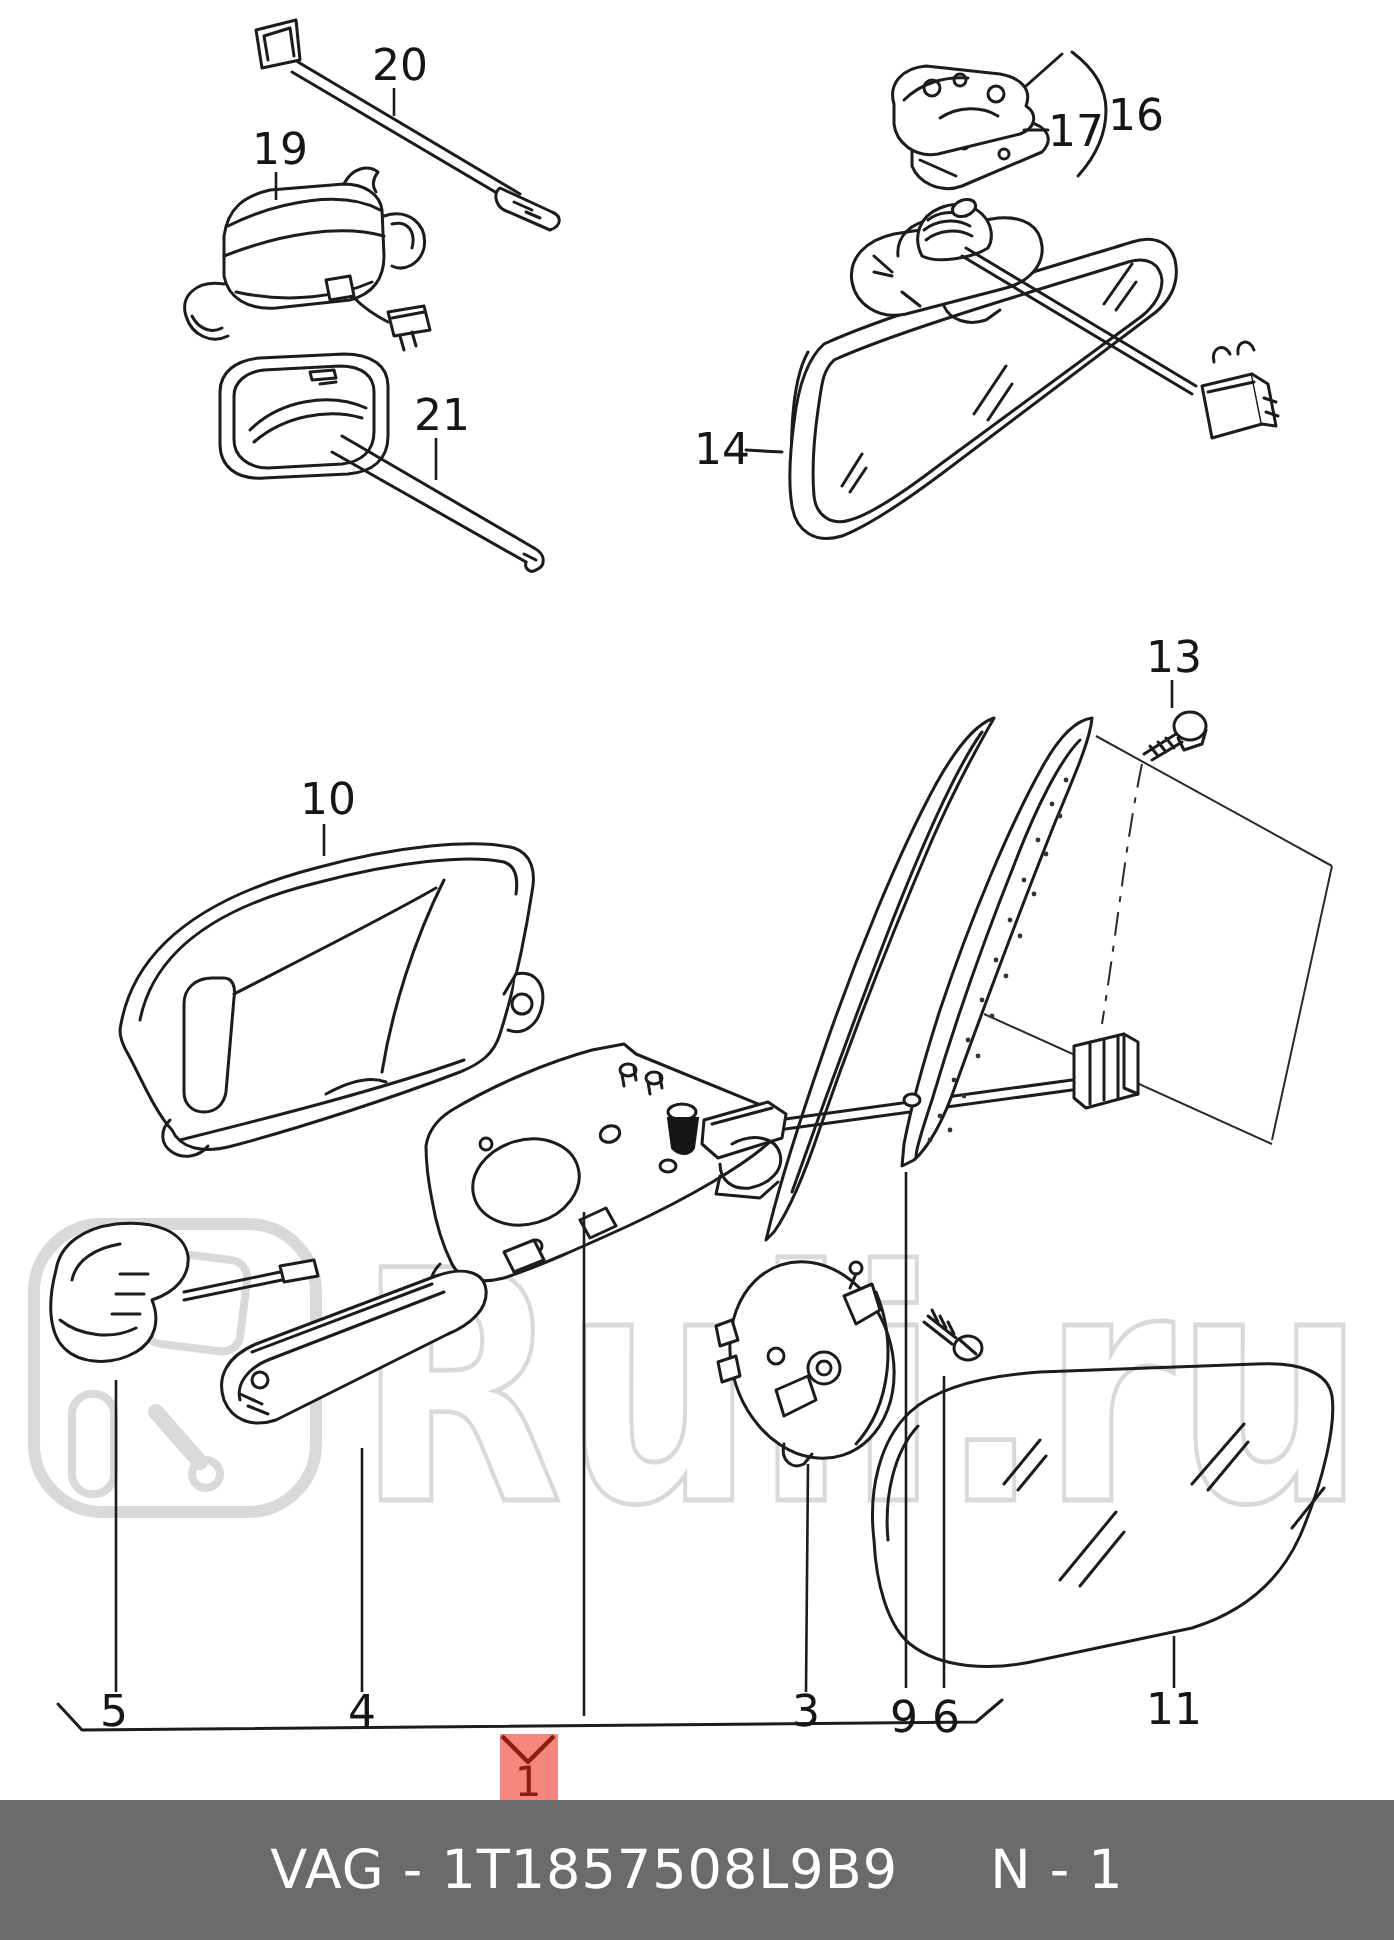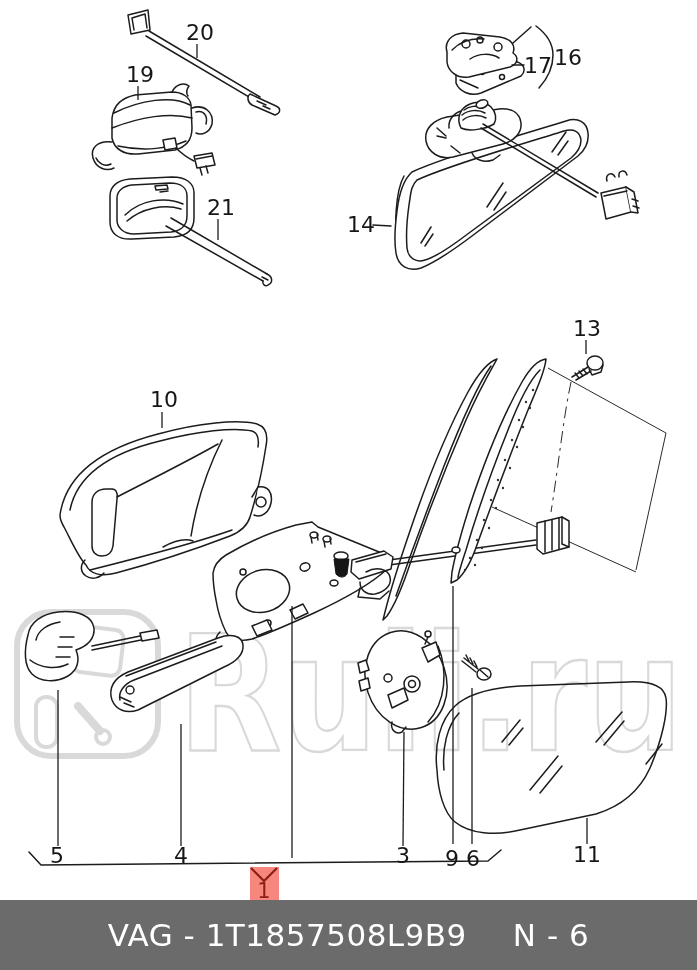--- a/index.html
+++ b/index.html
@@ -7,21 +7,21 @@
          font-family:"DejaVu Sans","Liberation Sans",sans-serif;}
   #art{position:absolute;left:0;top:0;}
   .callout{font-family:"DejaVu Sans","Liberation Sans",sans-serif;font-size:22px;fill:#161616;}
   .ln{stroke:#1c1c1c;stroke-width:1.5;fill:none;stroke-linecap:round;stroke-linejoin:round;}
   .lnf{stroke:#1c1c1c;stroke-width:1.5;fill:#ffffff;stroke-linecap:round;stroke-linejoin:round;}
   .thin{stroke:#2a2a2a;stroke-width:1;fill:none;}
   .leader{stroke:#1c1c1c;stroke-width:1.3;fill:none;}
   .wm{stroke:#d9d9d9;fill:none;}
   #footer{position:absolute;left:0;top:900px;width:697px;height:70px;background:#6b6b6b;
           display:flex;align-items:center;justify-content:center;gap:46px;}
-  #footer span{color:#ffffff;font-size:31px;letter-spacing:0.5px;}
+  #footer span{color:#ffffff;font-size:27px;letter-spacing:0.5px;}
 </style>
 </head>
 <body>
 
 <div id="stage">
   <svg id="art" width="697" height="970" viewBox="0 0 697 970">
 
     <g>
       <rect class="wm" x="17" y="612" width="141" height="144" rx="34" stroke-width="6"></rect>
       <rect class="wm" x="74" y="628" width="48" height="46" rx="9" stroke-width="4" transform="rotate(7 98 651)"></rect>
@@ -250,15 +250,15 @@
       <text class="callout" x="181" y="863">4</text>
       <text class="callout" x="403" y="863">3</text>
       <text class="callout" x="452" y="866">9</text>
       <text class="callout" x="473" y="866">6</text>
       <text class="callout" x="587" y="862">11</text>
     </g>
   </svg>
 
   <div id="footer">
     <span>VAG - 1T1857508L9B9</span>
-    <span>N - 6</span>
+    <span>N - 1</span>
   </div>
 </div>
 
 </body></html>

